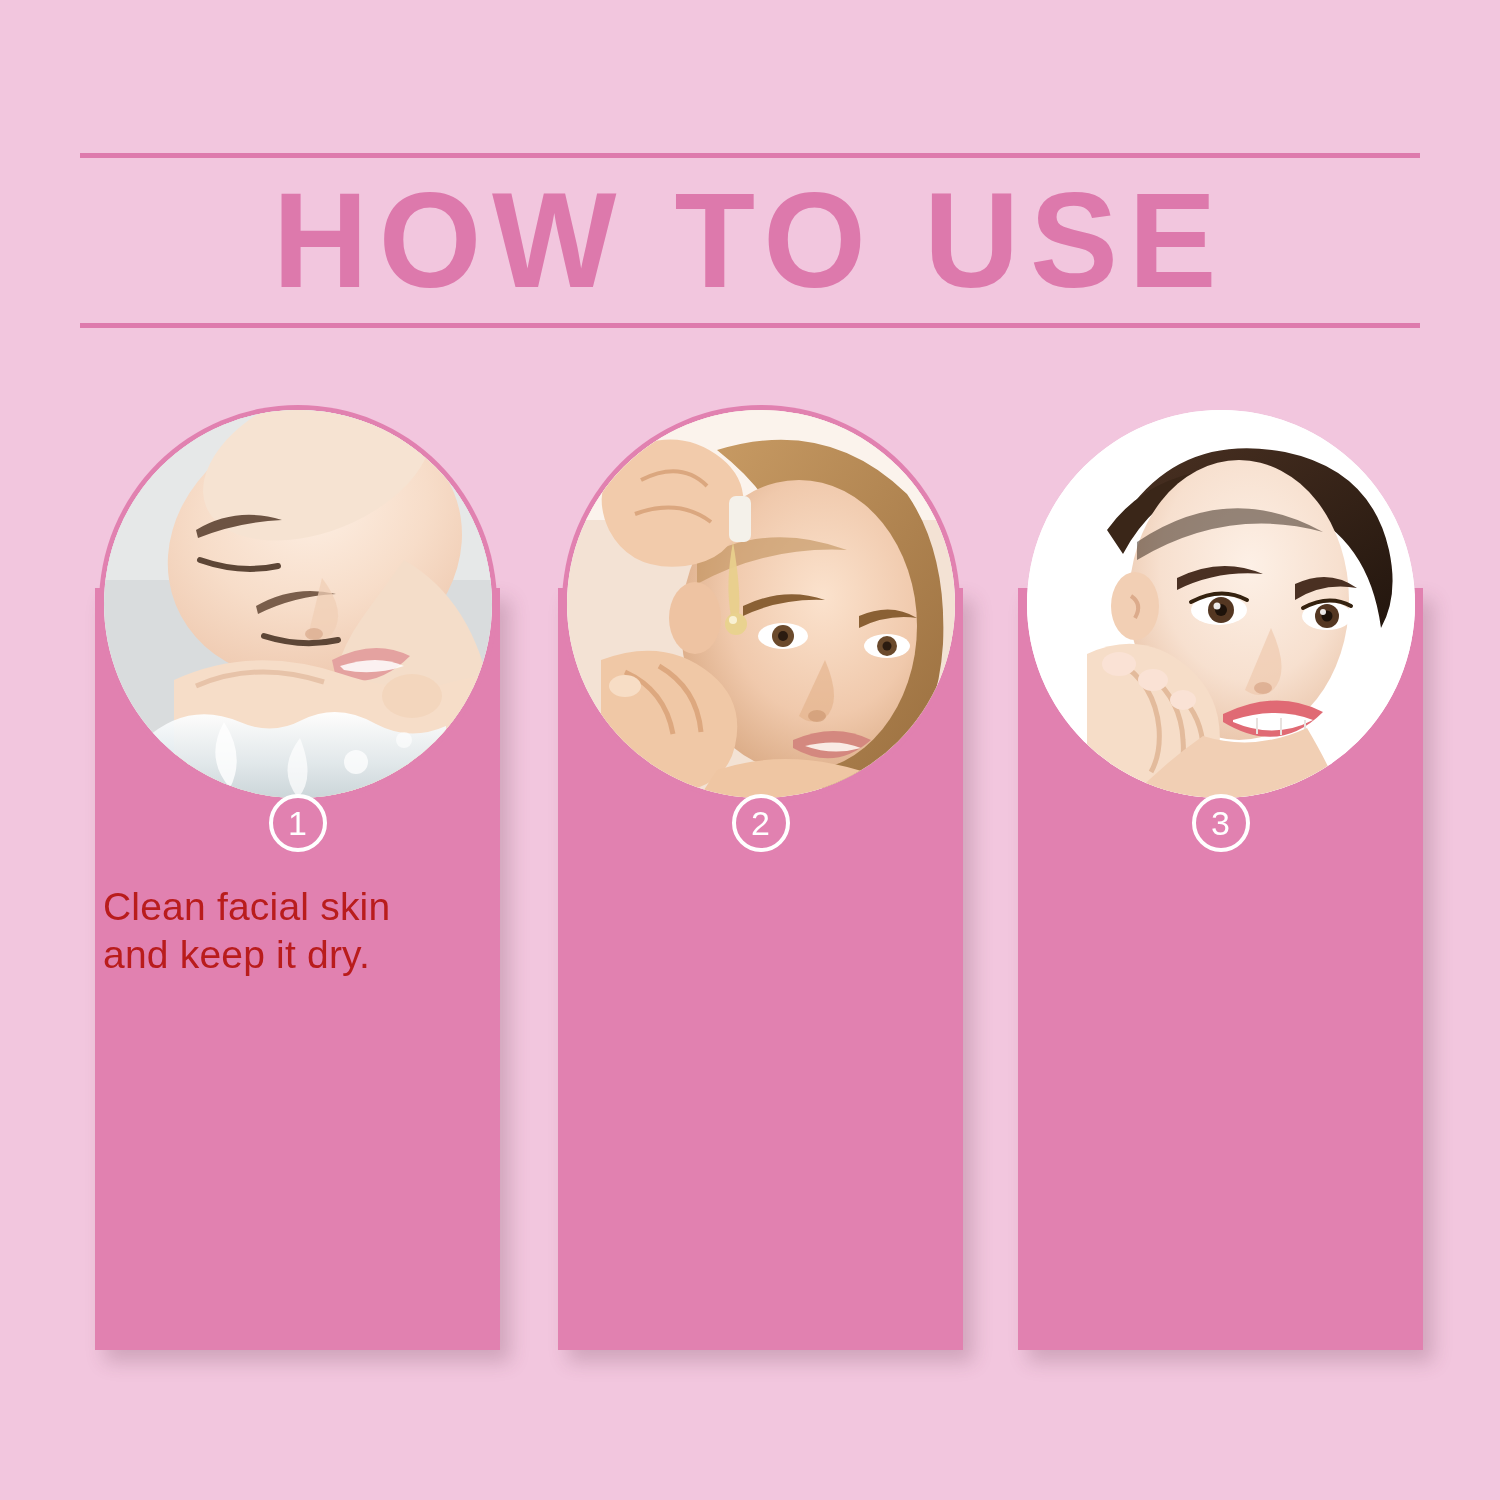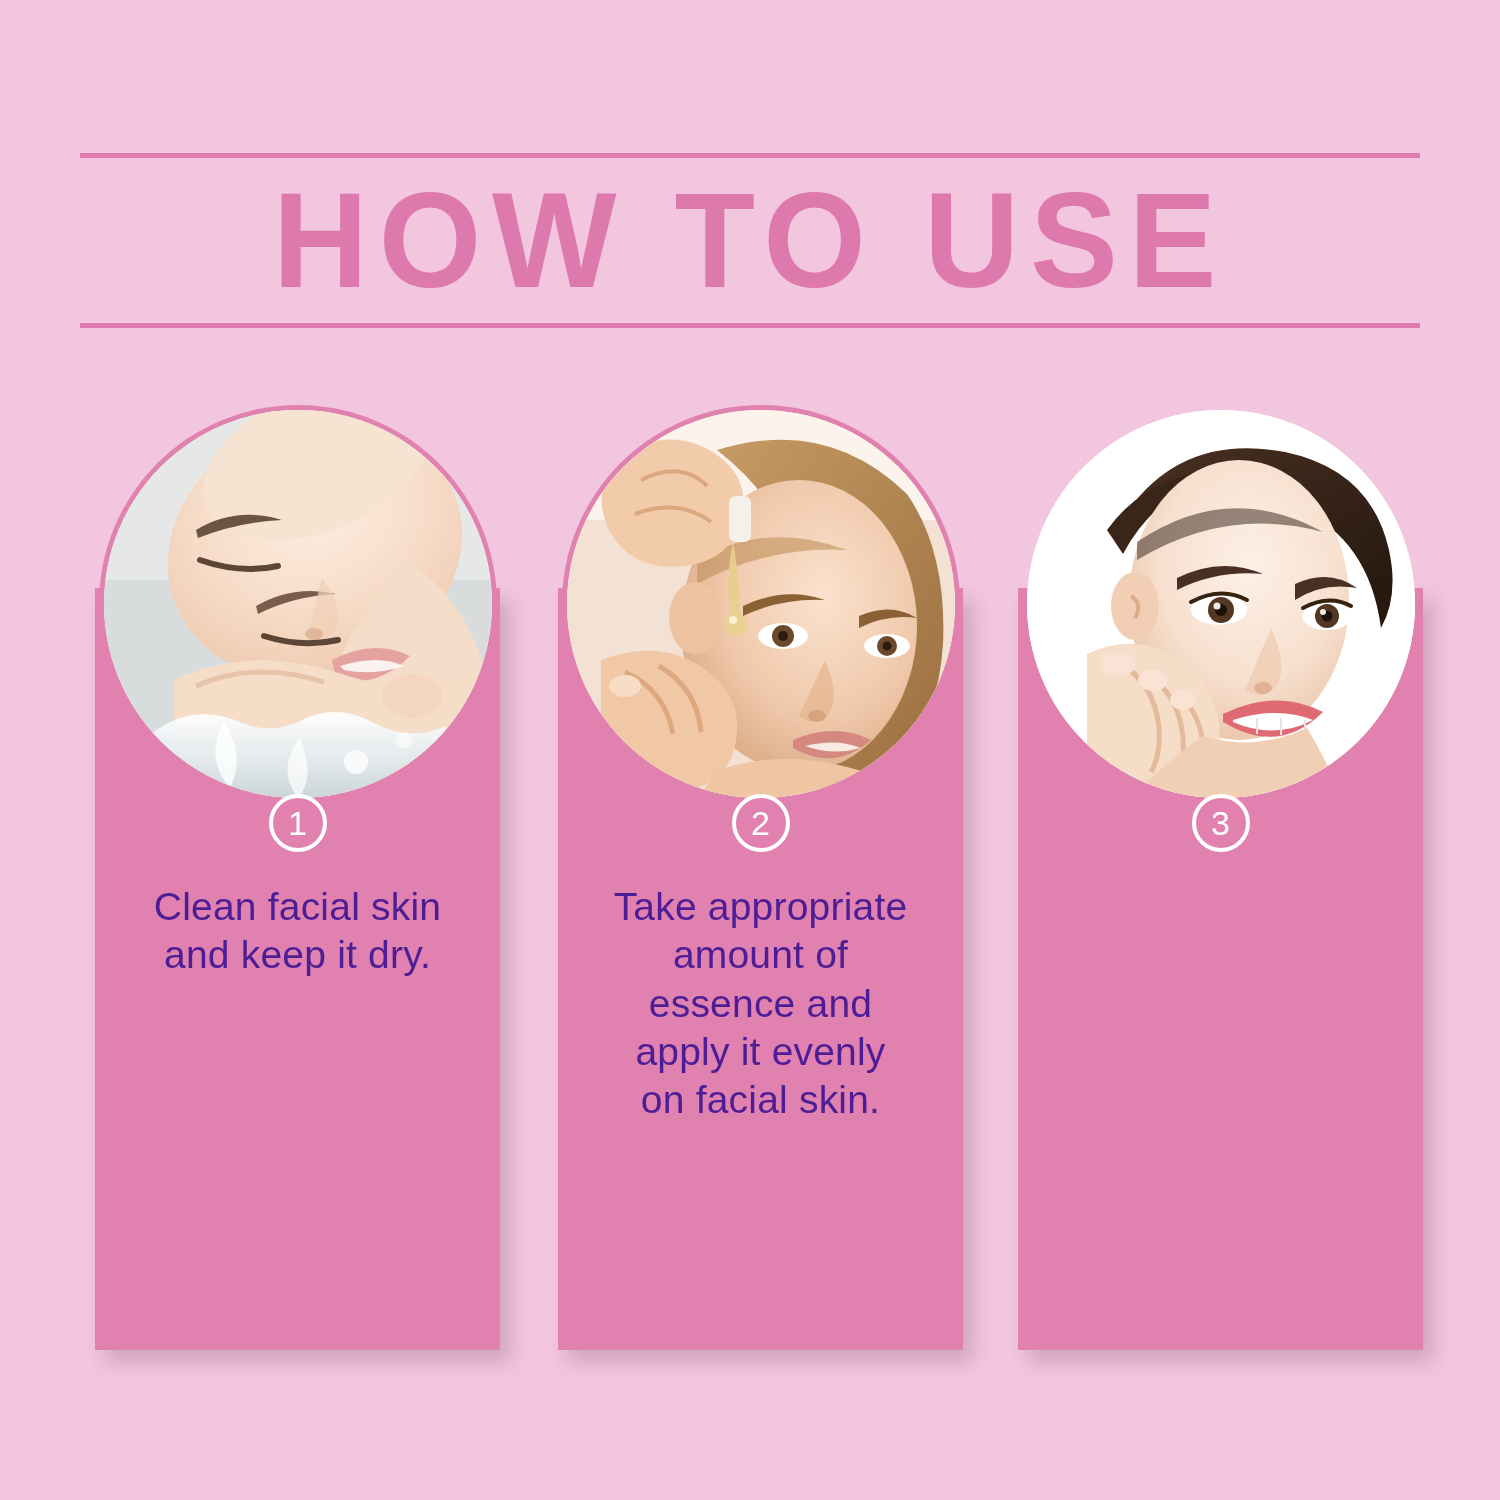--- a/index.html
+++ b/index.html
@@ -110,22 +110,21 @@
     font-weight: 400;
     line-height: 50px;
     text-align: center;
   }
 
   .caption {
     position: absolute;
     left: 8px;
     top: 295px;
     width: 389px;
-    text-align: center;
-    color: #4c1d95;
+    color: #b91c1c;
     font-size: 39px;
     font-weight: 300;
     line-height: 1.24;
     letter-spacing: 0.2px;
     white-space: pre-line;
   }
 </style>
 </head>
 <body>
 
@@ -247,25 +246,20 @@
         <path d="M34 250 q64 -24 110 14 q34 28 24 72 q-10 44 -68 48 l-66 0 z" fill="#f0c8a6"></path>
         <path d="M58 262 q40 18 48 62" stroke="#dda87f" stroke-width="5" fill="none"></path>
         <path d="M92 256 q38 22 42 66" stroke="#dda87f" stroke-width="5" fill="none"></path>
         <ellipse cx="58" cy="276" rx="16" ry="11" fill="#f7ddc5"></ellipse>
 
         <path d="M150 360 q80 -26 170 10 l0 36 -200 0 z" fill="#efc6a3"></path>
       </svg>
     </div>
 
     <div class="badge">2</div>
-    <div class="caption">Take appropriate
-amount of
-essence and
-apply it evenly
-on facial skin.</div>
   </div>
 
   <div class="step step-3">
     <div class="card"></div>
 
     <div class="photo">
       <svg viewBox="0 0 388 388" preserveAspectRatio="xMidYMid slice">
         <defs>
           <radialGradient id="sk3" cx="55%" cy="38%" r="68%">
             <stop offset="0%" stop-color="#fdf0e6"></stop>

